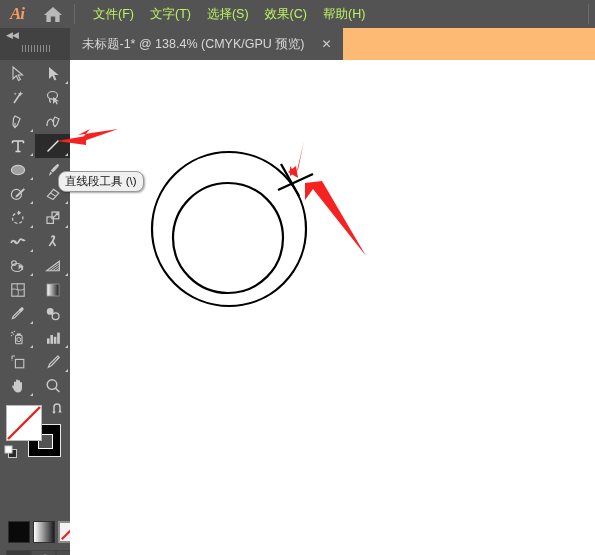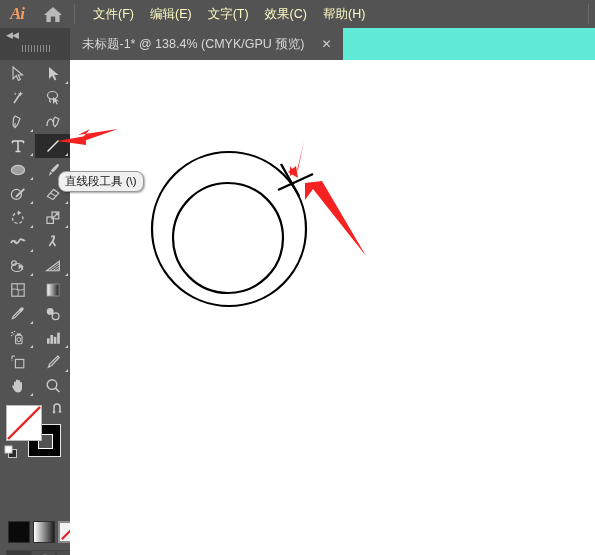--- a/index.html
+++ b/index.html
@@ -23,28 +23,28 @@
     color:#f29b63;font-weight:bold;font-size:17px;font-style:italic;
     font-family:"Liberation Serif","DejaVu Serif",serif;letter-spacing:-1px;
   }
   .home-btn{
     width:38px;height:28px;display:flex;align-items:center;justify-content:center;
   }
   .home-btn svg{display:block;}
   .menu-sep{width:1px;height:20px;background:#6a6a6a;margin:0 4px 0 2px;}
   .menu-items{display:flex;align-items:center;margin-left:6px;}
   .menu-item{
-    padding:3px 8px;font-size:12.5px;color:#fef9c3;white-space:nowrap;cursor:default;
+    padding:3px 8px;font-size:12.5px;color:#bef264;white-space:nowrap;cursor:default;
   }
   .menu-right-sep{position:absolute;right:6px;top:4px;width:1px;height:20px;background:#6a6a6a;}
 
   
   .tabbar{
     position:absolute;left:0;top:28px;width:595px;height:32px;
-    background:#5eead4;
+    background:#fdba74;
   }
   .tab{
     position:absolute;left:70px;top:0;height:32px;
     background:#535353;display:flex;align-items:center;
     padding:0 8px 0 12px;box-sizing:border-box;
   }
   .tab-title{font-size:12.5px;color:#d8d8d8;white-space:nowrap;}
   .tab-close{
     margin-left:14px;font-size:12px;color:#cfcfcf;cursor:pointer;
     line-height:1;padding:2px 3px;
@@ -142,22 +142,22 @@
   <div class="menubar">
     <div class="ai-logo">Ai</div>
     <div class="home-btn">
       <svg width="22" height="20" viewBox="0 0 22 20">
         <path d="M11 3 L20 11 L17.6 11 L17.6 18 L13.2 18 L13.2 12.4 L8.8 12.4 L8.8 18 L4.4 18 L4.4 11 L2 11 Z" fill="#b9b9b9"></path>
       </svg>
     </div>
     <div class="menu-sep"></div>
     <div class="menu-items">
       <div class="menu-item">文件(F)</div>
-      <div class="menu-item">编辑(E)</div>
       <div class="menu-item">文字(T)</div>
+      <div class="menu-item">选择(S)</div>
       <div class="menu-item">效果(C)</div>
       <div class="menu-item">帮助(H)</div>
     </div>
     <div class="menu-right-sep"></div>
   </div>
 
   <div class="tabbar">
     <div class="tab">
       <span class="tab-title">未标题-1* @ 138.4% (CMYK/GPU 预览)</span>
       <span class="tab-close">✕</span>

